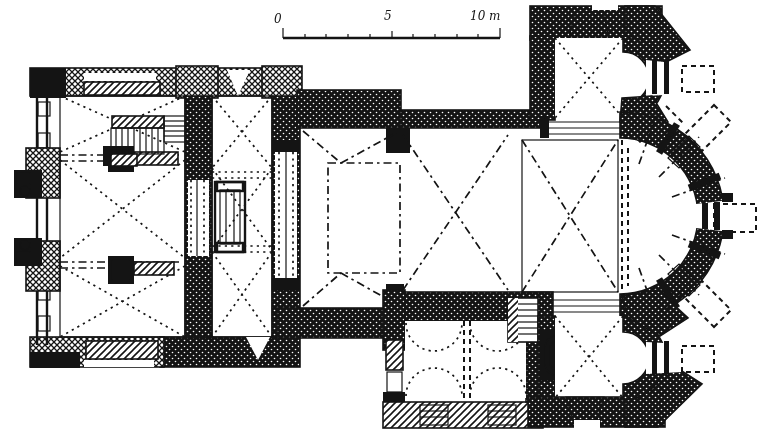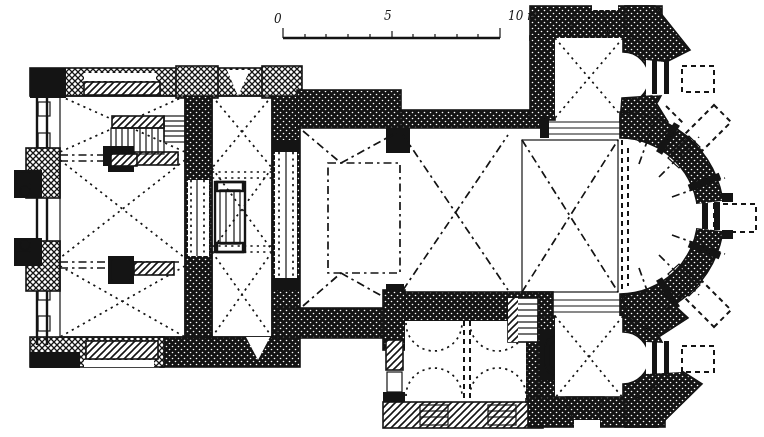--- a/index.html
+++ b/index.html
@@ -310,15 +310,15 @@
     <rect class="k" x="652" y="342" width="5" height="32"></rect>
     <rect class="k" x="664" y="341" width="5" height="33"></rect>
     <rect class="dsh" x="682" y="346" width="32" height="26" fill="none"></rect>
     <polygon class="fst ob" points="622,296 658,290 688,318 660,336 628,318"></polygon>
     <line class="dsh" x1="666" y1="310" x2="684" y2="292"></line>
   </g>
 </svg>
 
 <span class="sb-label" style="left:274px; top:12px;">0</span>
 <span class="sb-label" style="left:384px; top:9px;">5</span>
-<span class="sb-label" style="left:508px; top:9px;">10 m</span>
+<span class="sb-label" style="left:470px; top:9px;">10 m</span>
 
 </div>
 
 </body></html>

